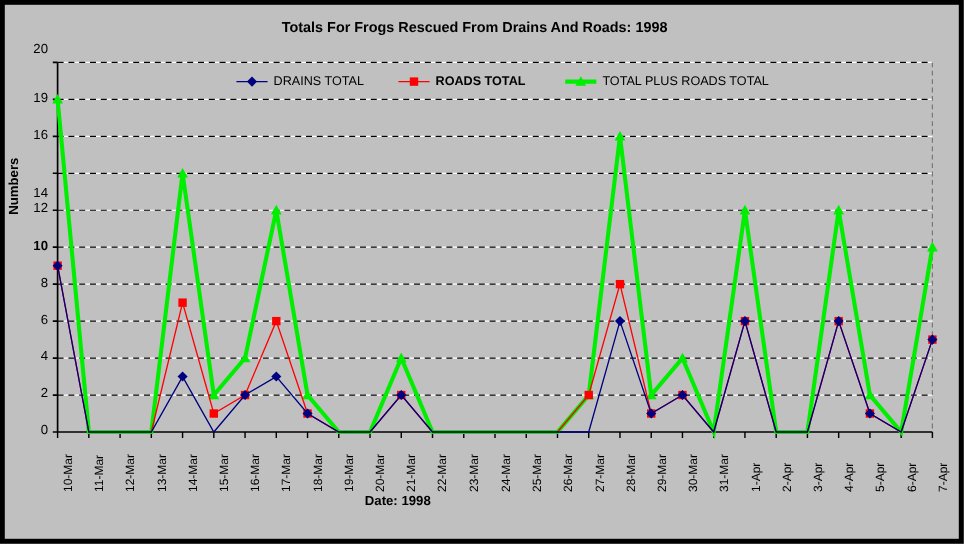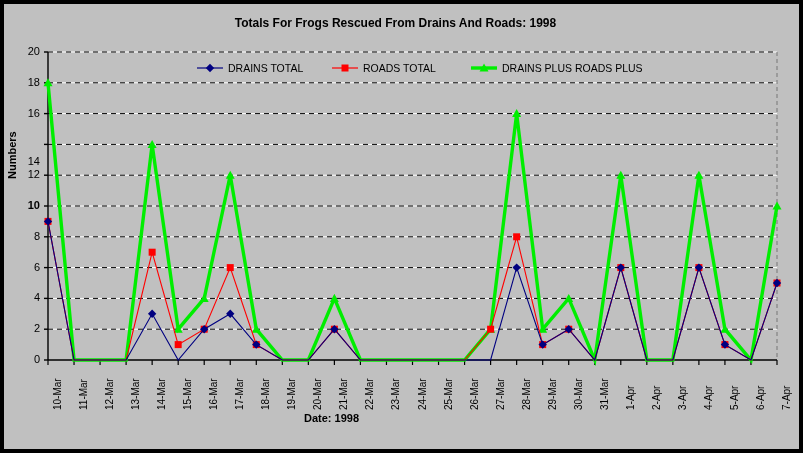--- a/index.html
+++ b/index.html
@@ -223,22 +223,22 @@
   <div id="ytick-layer">
       <div class="ytick" style="left: 12px; top: 349px;">0</div>
       <div class="ytick" style="left: 12px; top: 318.2px;">2</div>
       <div class="ytick" style="left: 12px; top: 287.4px;">4</div>
       <div class="ytick" style="left: 12px; top: 256.6px;">6</div>
       <div class="ytick" style="left: 12px; top: 225.8px;">8</div>
       <div class="ytick" style="left: 12px; top: 195px; font-weight: bold;">10</div>
       <div class="ytick" style="left: 12px; top: 164.2px; text-align: right;">12</div>
       <div class="ytick" style="left: 12px; top: 133.4px; margin-top: 18px;">14</div>
       <div class="ytick" style="left: 12px; top: 102.6px;">16</div>
-      <div class="ytick" style="left: 12px; top: 71.8px;">18</div>
-      <div class="ytick" style="left: 12px; top: 41px;">20</div>
+      <div class="ytick" style="left: 12px; top: 71.8px;">19</div>
+      <div class="ytick" style="left: 12px; top: 31px;">20</div>
     </div>
   <div id="xtick-layer">
       <div class="xtick" style="left: 48px; top: 406px;">10-Mar</div>
       <div class="xtick" style="left: 74.0357px; top: 406px;">11-Mar</div>
       <div class="xtick" style="left: 100.071px; top: 406px;">12-Mar</div>
       <div class="xtick" style="left: 126.107px; top: 406px;">13-Mar</div>
       <div class="xtick" style="left: 152.143px; top: 406px;">14-Mar</div>
       <div class="xtick" style="left: 178.179px; top: 406px;">15-Mar</div>
       <div class="xtick" style="left: 204.214px; top: 406px;">16-Mar</div>
       <div class="xtick" style="left: 230.25px; top: 406px;">17-Mar</div>
@@ -267,33 +267,33 @@
   <div id="legend-layer">
       <div class="legend-item" style="left: 192px;">
         <span class="legend-swatch">
           <svg width="28" height="12">
             <line x1="1" y1="6" x2="27" y2="6" stroke="#000080" stroke-width="1.2"></line>
             <polygon points="14,1.7999999999999998 18.2,6 14,10.2 9.8,6" fill="#000080"></polygon>
           </svg>
         </span>
         <span>DRAINS TOTAL</span>
       </div>
-      <div class="legend-item" style="left: 327px;">
+      <div class="legend-item" style="left: 327px; font-weight: bold;">
         <span class="legend-swatch">
           <svg width="28" height="12">
             <line x1="1" y1="6" x2="27" y2="6" stroke="#FF0000" stroke-width="1.2"></line>
             <rect x="10.5" y="2.5" width="7" height="7" fill="#FF0000"></rect>
           </svg>
         </span>
         <span>ROADS TOTAL</span>
       </div>
       <div class="legend-item" style="left: 466px;">
         <span class="legend-swatch">
           <svg width="28" height="12">
             <line x1="1" y1="6" x2="27" y2="6" stroke="#00EE00" stroke-width="3.4"></line>
             <polygon points="14,1.5 18.5,9.5 9.5,9.5" fill="#00EE00"></polygon>
           </svg>
         </span>
-        <span>DRAINS PLUS ROADS PLUS</span>
+        <span>TOTAL PLUS ROADS TOTAL</span>
       </div>
     </div>
 
 </div>
 
 </body></html>

